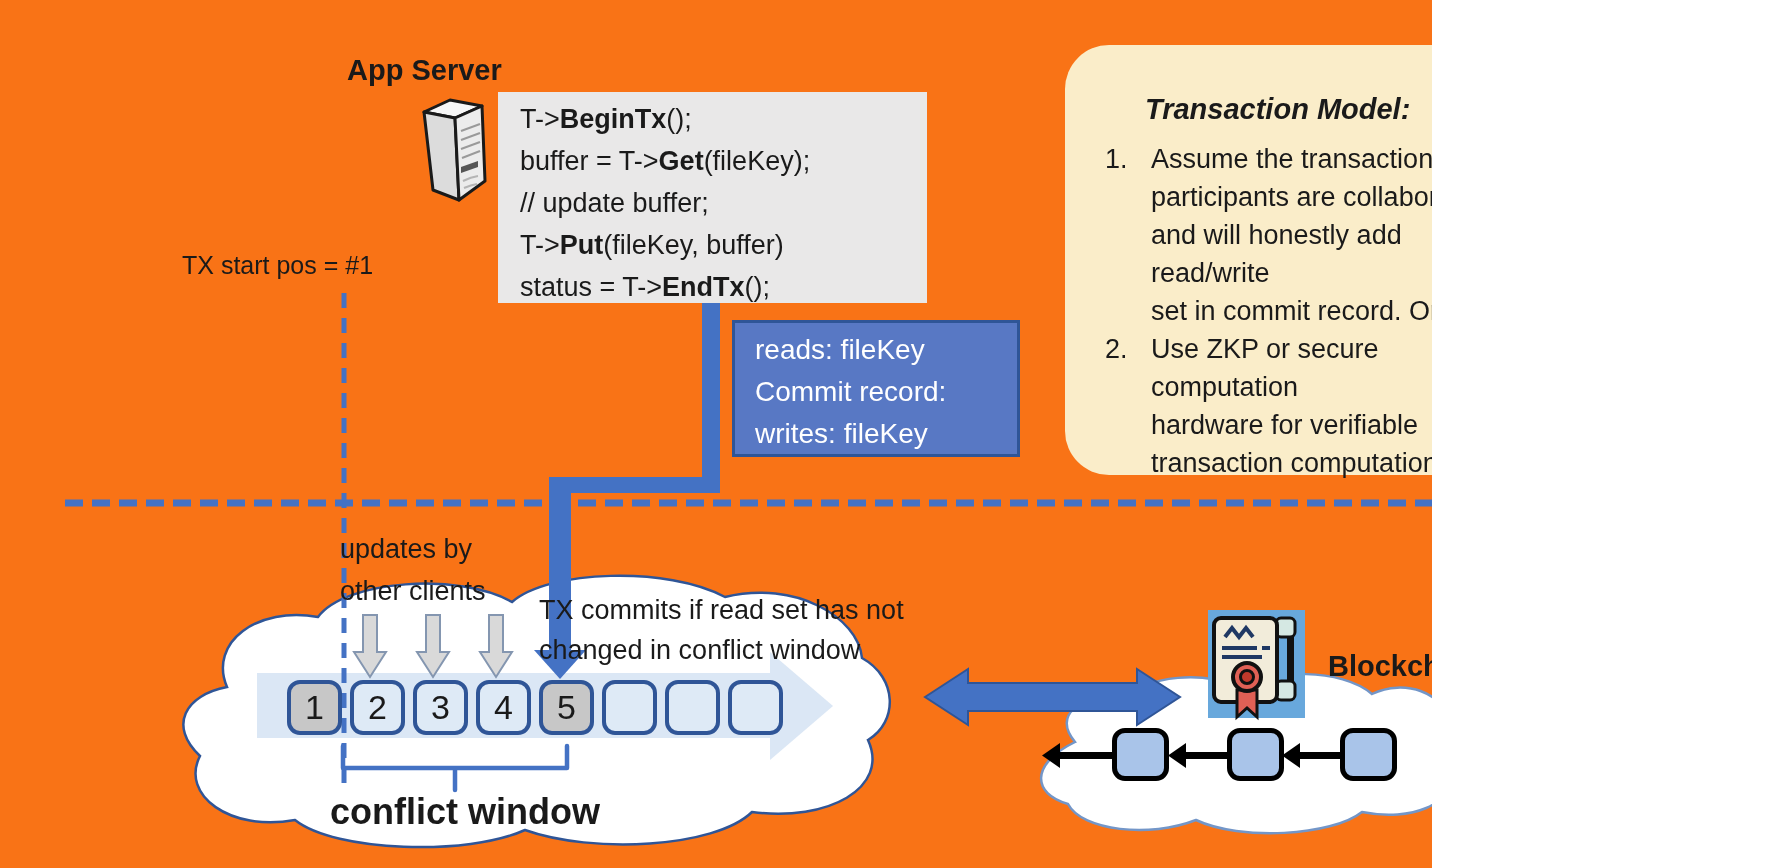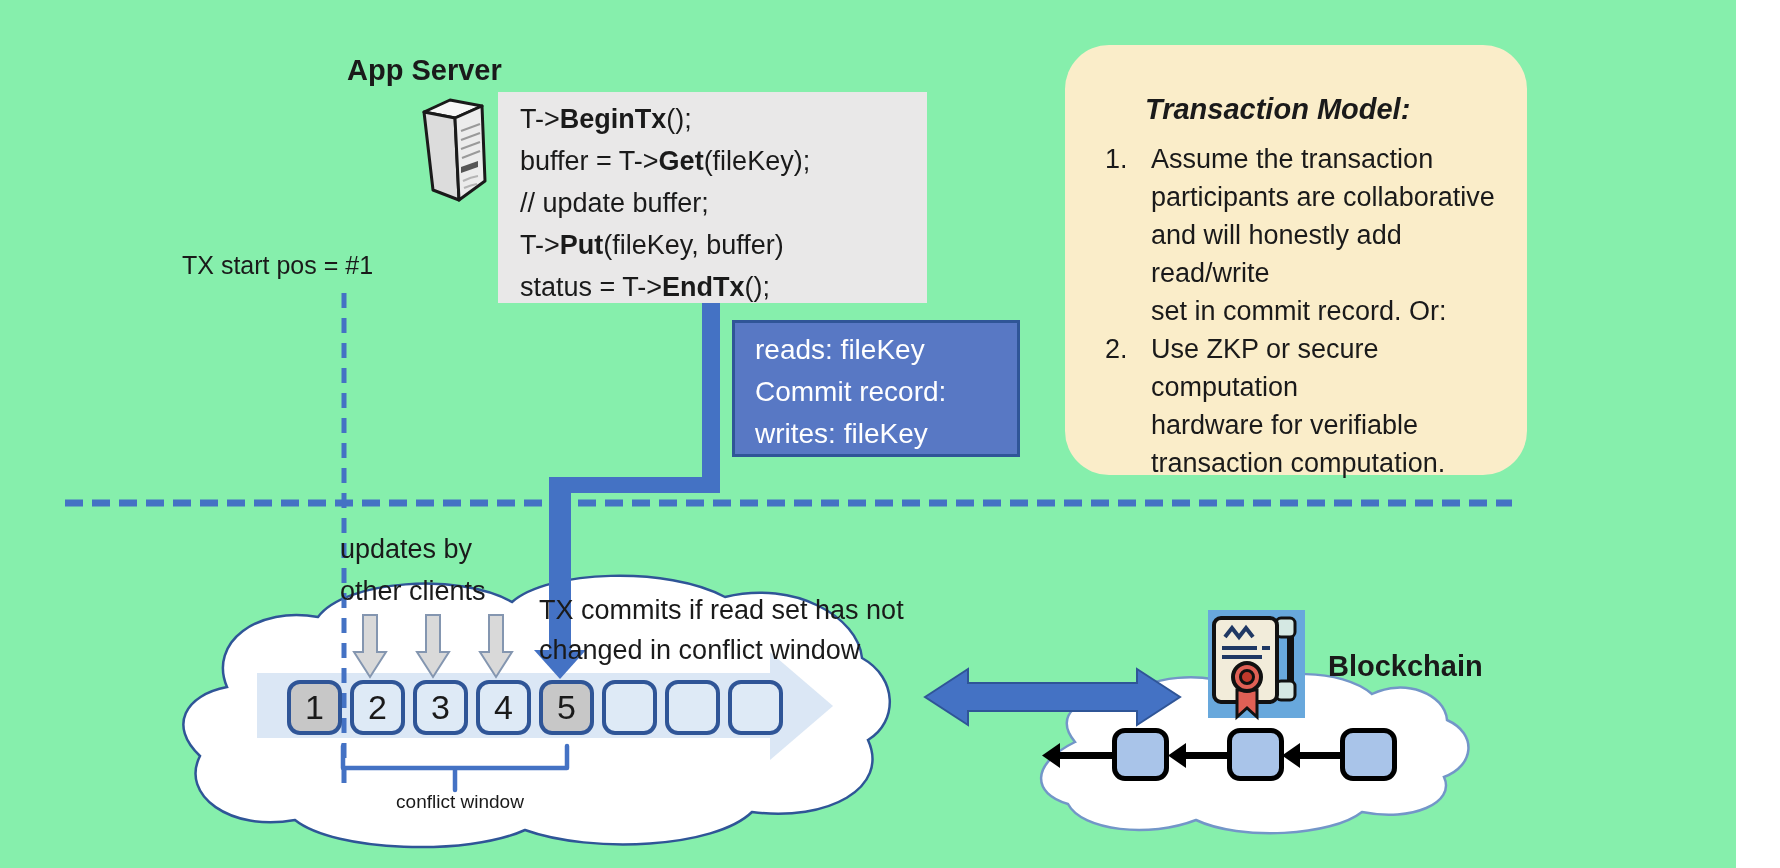--- a/index.html
+++ b/index.html
@@ -1,16 +1,16 @@
 <!DOCTYPE html>
 <html><head>
 <meta charset="utf-8">
 <style>
   html,body{margin:0;padding:0;background:#fff;}
-  .canvas{position:relative;width:1736px;height:868px;background:#86efac;overflow:hidden;
+  .canvas{position:relative;width:1432px;height:868px;background:#f97316;overflow:hidden;
           font-family:"Liberation Sans", sans-serif;color:#1a1a1a;}
   .abs{position:absolute;}
   svg.layer{position:absolute;left:0;top:0;width:1780px;height:868px;}
 
   .app-title{left:347px;top:54px;font-size:29px;font-weight:bold;white-space:nowrap;}
 
   .code-block{left:498px;top:92px;width:429px;height:211px;background:#e9e8e8;
               font-size:27px;line-height:42px;padding:6px 0 0 22px;box-sizing:border-box;white-space:nowrap;}
   .code-block b{font-weight:bold;}
 
@@ -21,21 +21,21 @@
 
   .panel{left:1065px;top:45px;width:462px;height:430px;background:#faedc9;border-radius:44px;box-sizing:border-box;
          padding:48px 20px 0 40px;}
   .panel-title{font-size:29px;font-weight:bold;font-style:italic;margin-bottom:14px;margin-left:40px;}
   .panel-item{display:flex;font-size:27px;line-height:38px;}
   .panel-num{width:46px;flex:0 0 46px;}
   .panel-text{white-space:pre-line;}
 
   .updates-label{left:340px;top:528px;font-size:27px;line-height:42px;white-space:pre-line;}
   .txcommits-label{left:539px;top:590px;font-size:27px;line-height:40px;white-space:pre-line;}
-  .conflict-label{left:330px;top:791px;width:260px;text-align:center;font-size:19px;font-weight:normal;white-space:nowrap;}
+  .conflict-label{left:330px;top:791px;width:260px;text-align:center;font-size:36px;font-weight:bold;white-space:nowrap;}
   .blockchain-label{left:1328px;top:650px;font-size:29px;font-weight:bold;white-space:nowrap;}
 
   .sq{position:absolute;top:680px;width:55px;height:55px;box-sizing:border-box;border:4px solid #2f5597;
       border-radius:13px;background:#deeaf6;font-size:34px;display:flex;align-items:center;justify-content:center;}
   .sq.gray{background:#c7c7c7;}
 
   .chainsq{position:absolute;top:728px;width:57px;height:53px;box-sizing:border-box;border:5px solid #000;
       border-radius:13px;background:#a9c4e9;}
 </style>
 </head>

